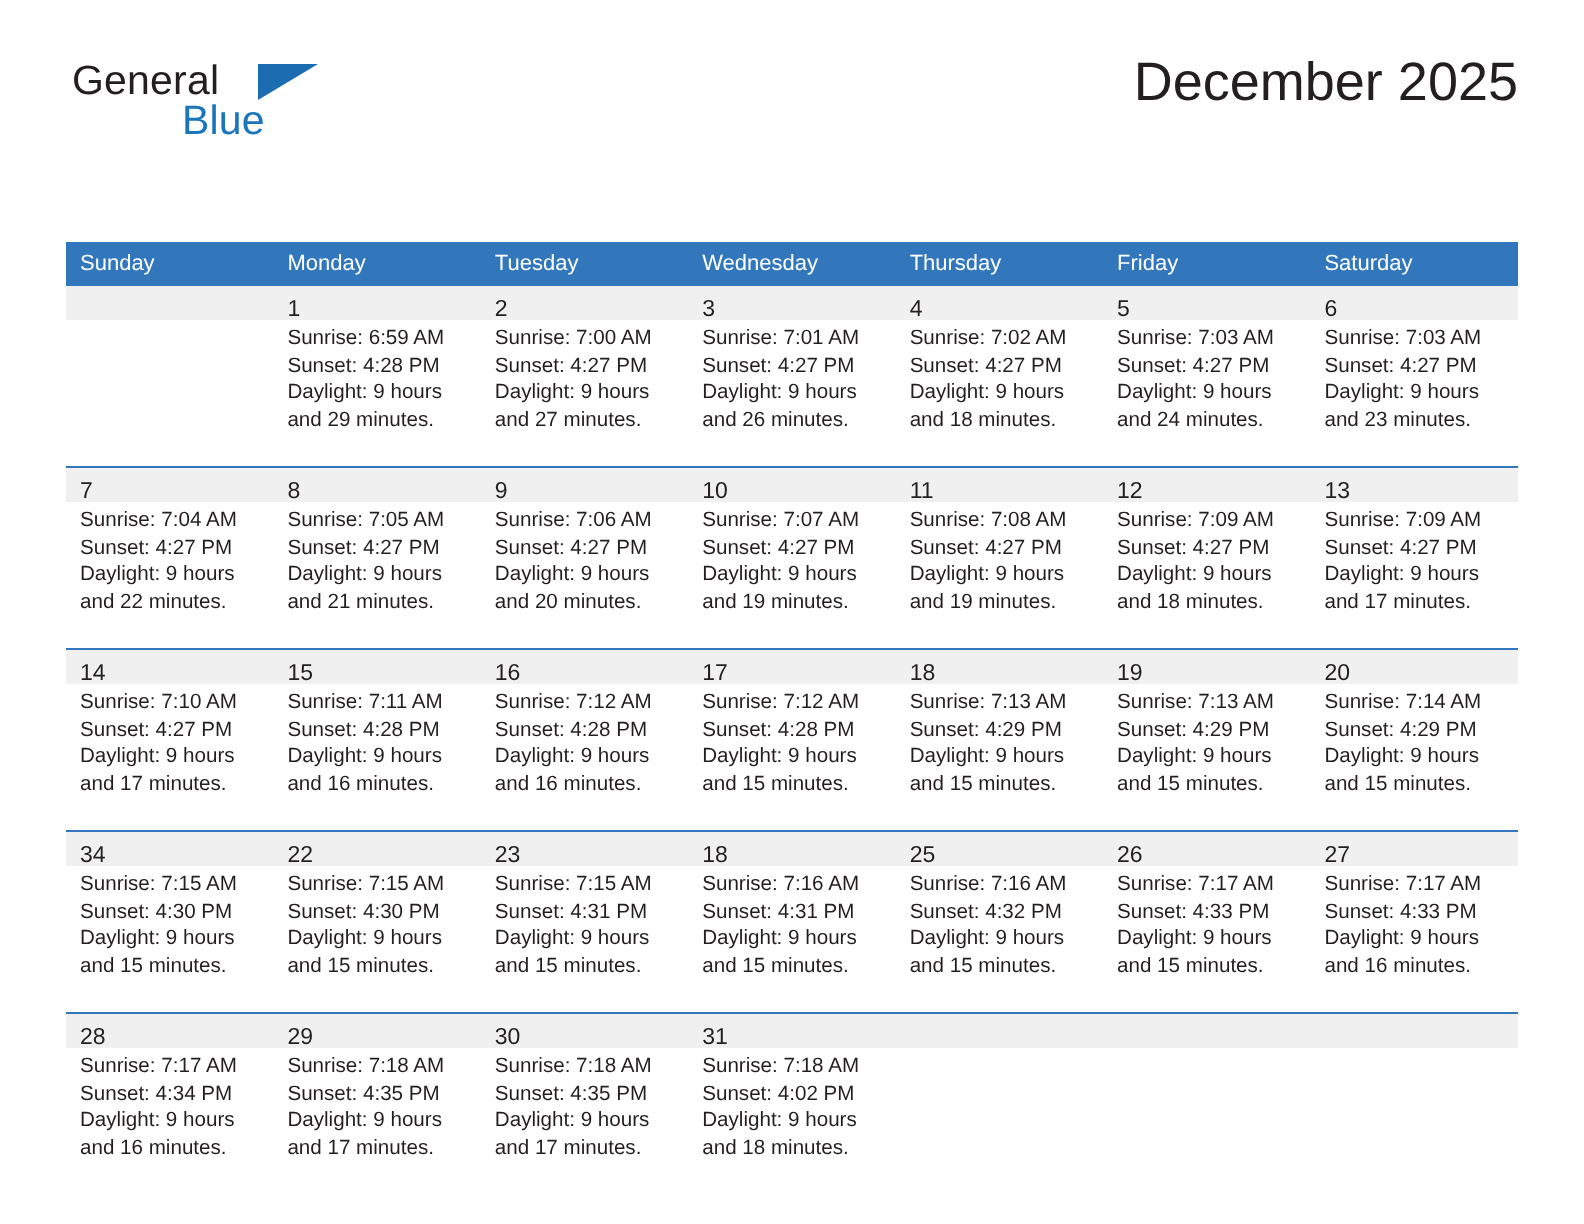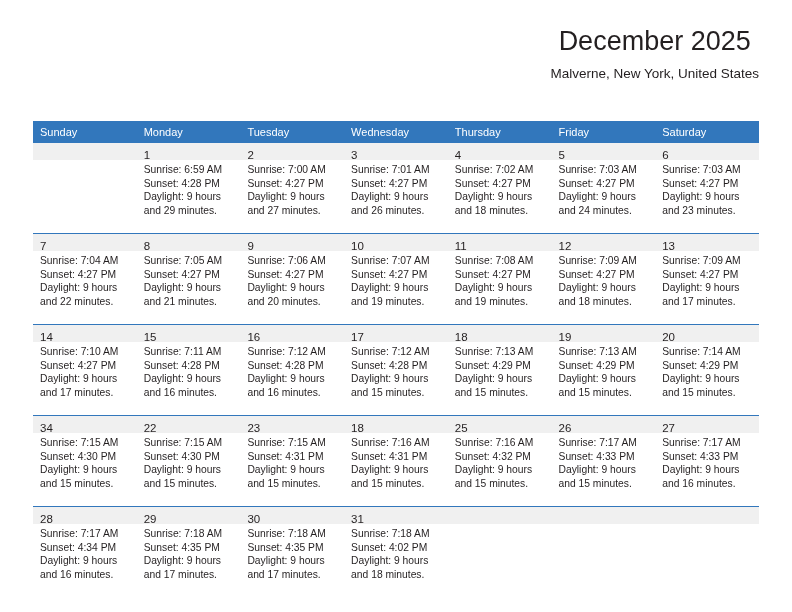--- a/index.html
+++ b/index.html
@@ -140,24 +140,28 @@
   .empty .daynum-band { background: #f0f0f0; }
   .empty .cellbody { visibility: hidden; }
 </style>
 </head>
 <body>
 
 <div class="page">
 
   <div class="topbar">
 
+    <div class="logo">
+      <span class="logo-general">General</span>
+      <span class="logo-tri"></span>
+      <span class="logo-blue">Blue</span>
+    </div>
 
     <div class="title-block">
       <div class="cal-title">December 2025</div>
-      <div class="cal-subtitle">Malverne, New York, United States</div>
     </div>
 
   </div>
 
   <table class="calendar">
     <colgroup>
       <col>
         <col>
         <col>
         <col>

